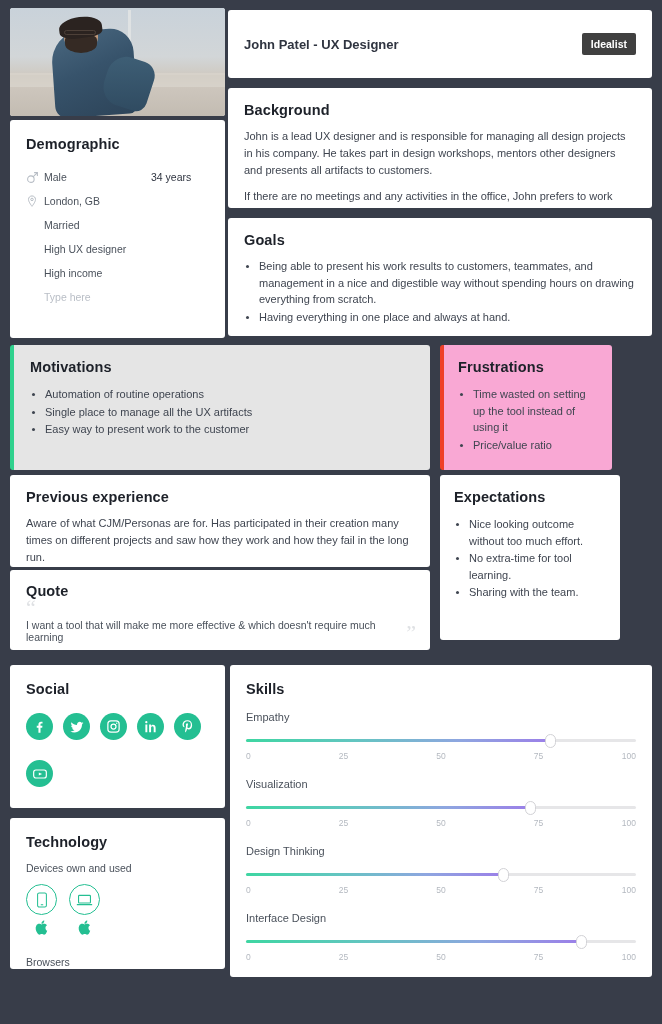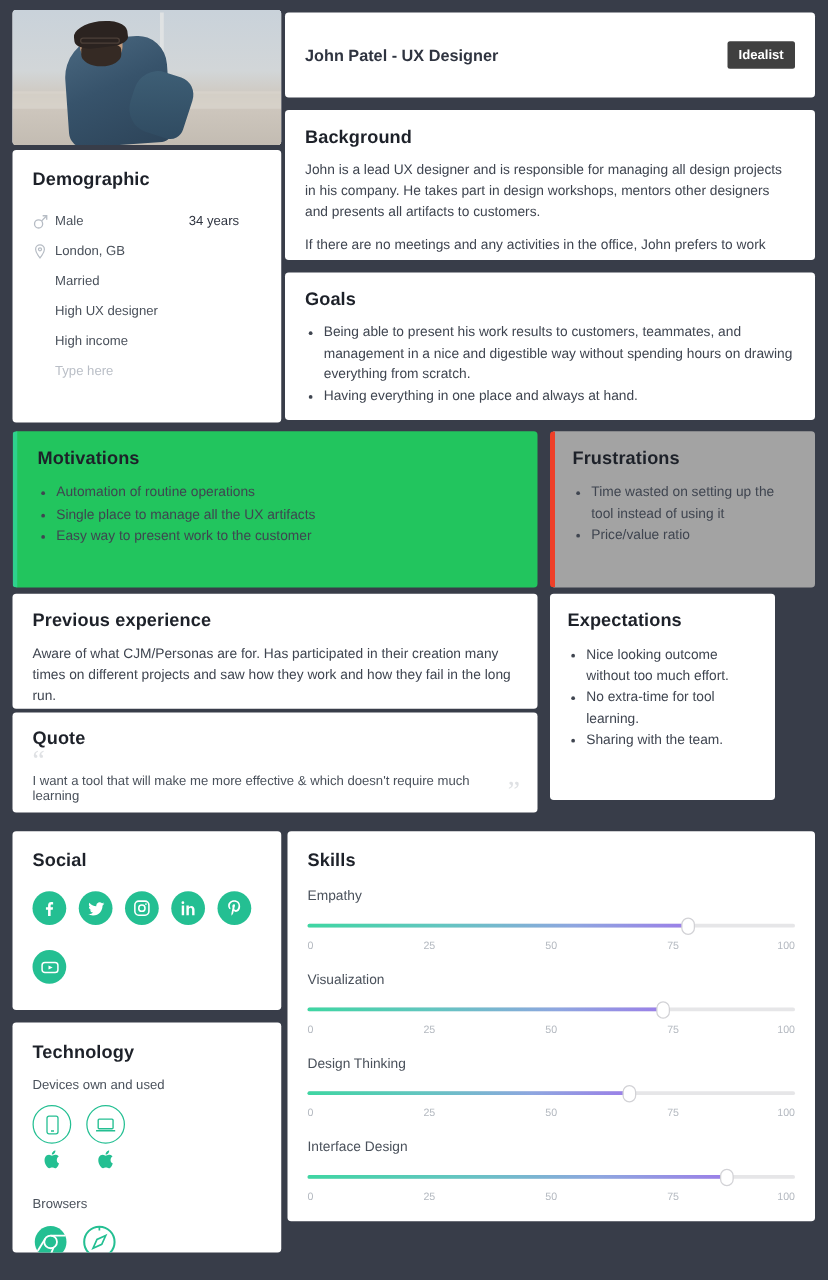--- a/index.html
+++ b/index.html
@@ -72,24 +72,24 @@
   #type-badge { background:#404040; color:#fff; font-size:10.5px;
     padding:5px 9px; border-radius:2px; }
 
   #background-card { left: 228px; top: 88px; width: 424px; height: 120px; padding: 14px 16px; }
   #background-card .h { margin-bottom: 10px; }
   #goals-card { left: 228px; top: 218px; width: 424px; height: 118px; padding: 14px 16px; }
   #goals-card .h { margin-bottom: 10px; }
 
   
   #motivations-card { left: 10px; top: 345px; width: 420px; height: 125px;
-    background:#22c55e; border-left: 4px solid #2fd18d; padding: 14px 16px; }
+    background:#e5e5e5; border-left: 4px solid #2fd18d; padding: 14px 16px; }
   #motivations-card .h { margin-bottom: 11px; }
-  #frustrations-card { left: 440px; top: 345px; width: 212px; height: 125px;
-    background:#a3a3a3; border-left: 4px solid #ef3f28; padding: 14px 14px; }
+  #frustrations-card { left: 440px; top: 345px; width: 172px; height: 125px;
+    background:#f9a8d4; border-left: 4px solid #ef3f28; padding: 14px 14px; }
   #frustrations-card .h { margin-bottom: 11px; }
 
   
   #prev-card { left: 10px; top: 475px; width: 420px; height: 92px; padding: 14px 16px; }
   #prev-card .h { margin-bottom: 10px; }
   #quote-card { left: 10px; top: 570px; width: 420px; height: 80px; padding: 13px 16px; position:absolute; }
   #quote-card .h { margin-bottom: 2px; }
   .q-open { font-size: 22px; color:#dfe1e4; line-height: 14px; font-family:"Liberation Serif", serif; }
   .q-text { font-size: 10.5px; color:#4a515b; margin-top: 4px; }
   .q-close { position:absolute; right:14px; bottom:4px; font-size:22px; color:#dfe1e4;
@@ -101,21 +101,21 @@
   #social-card { left: 10px; top: 665px; width: 215px; height: 143px; padding: 16px; }
   #social-card .h { margin-bottom: 16px; }
   .icon-row { display:flex; gap:10px; flex-wrap:wrap; }
   .soc {
     width:27px; height:27px; border-radius:50%; background:#24bf92;
     display:flex; align-items:center; justify-content:center; color:#fff;
     margin-bottom:10px;
   }
 
   
-  #technology-card { left: 10px; top: 818px; width: 215px; height: 184px; padding: 16px; }
+  #technology-card { left: 10px; top: 818px; width: 215px; height: 151px; padding: 16px; }
   #technology-card .h { margin-bottom: 12px; }
   .sub-label { font-size:10.5px; color:#4a515b; margin-bottom:10px; }
   .dev-wrap { display:flex; gap:12px; }
   .dev-col { display:flex; flex-direction:column; align-items:center; gap:4px; }
   .dev-circle { width:31px; height:31px; border-radius:50%; border:1.3px solid #24bf92;
     display:flex; align-items:center; justify-content:center; color:#24bf92; }
   .apple { color:#24bf92; }
   .brow-row { display:flex; gap:10px; }
   .brow { width:29px; height:29px; }
 

